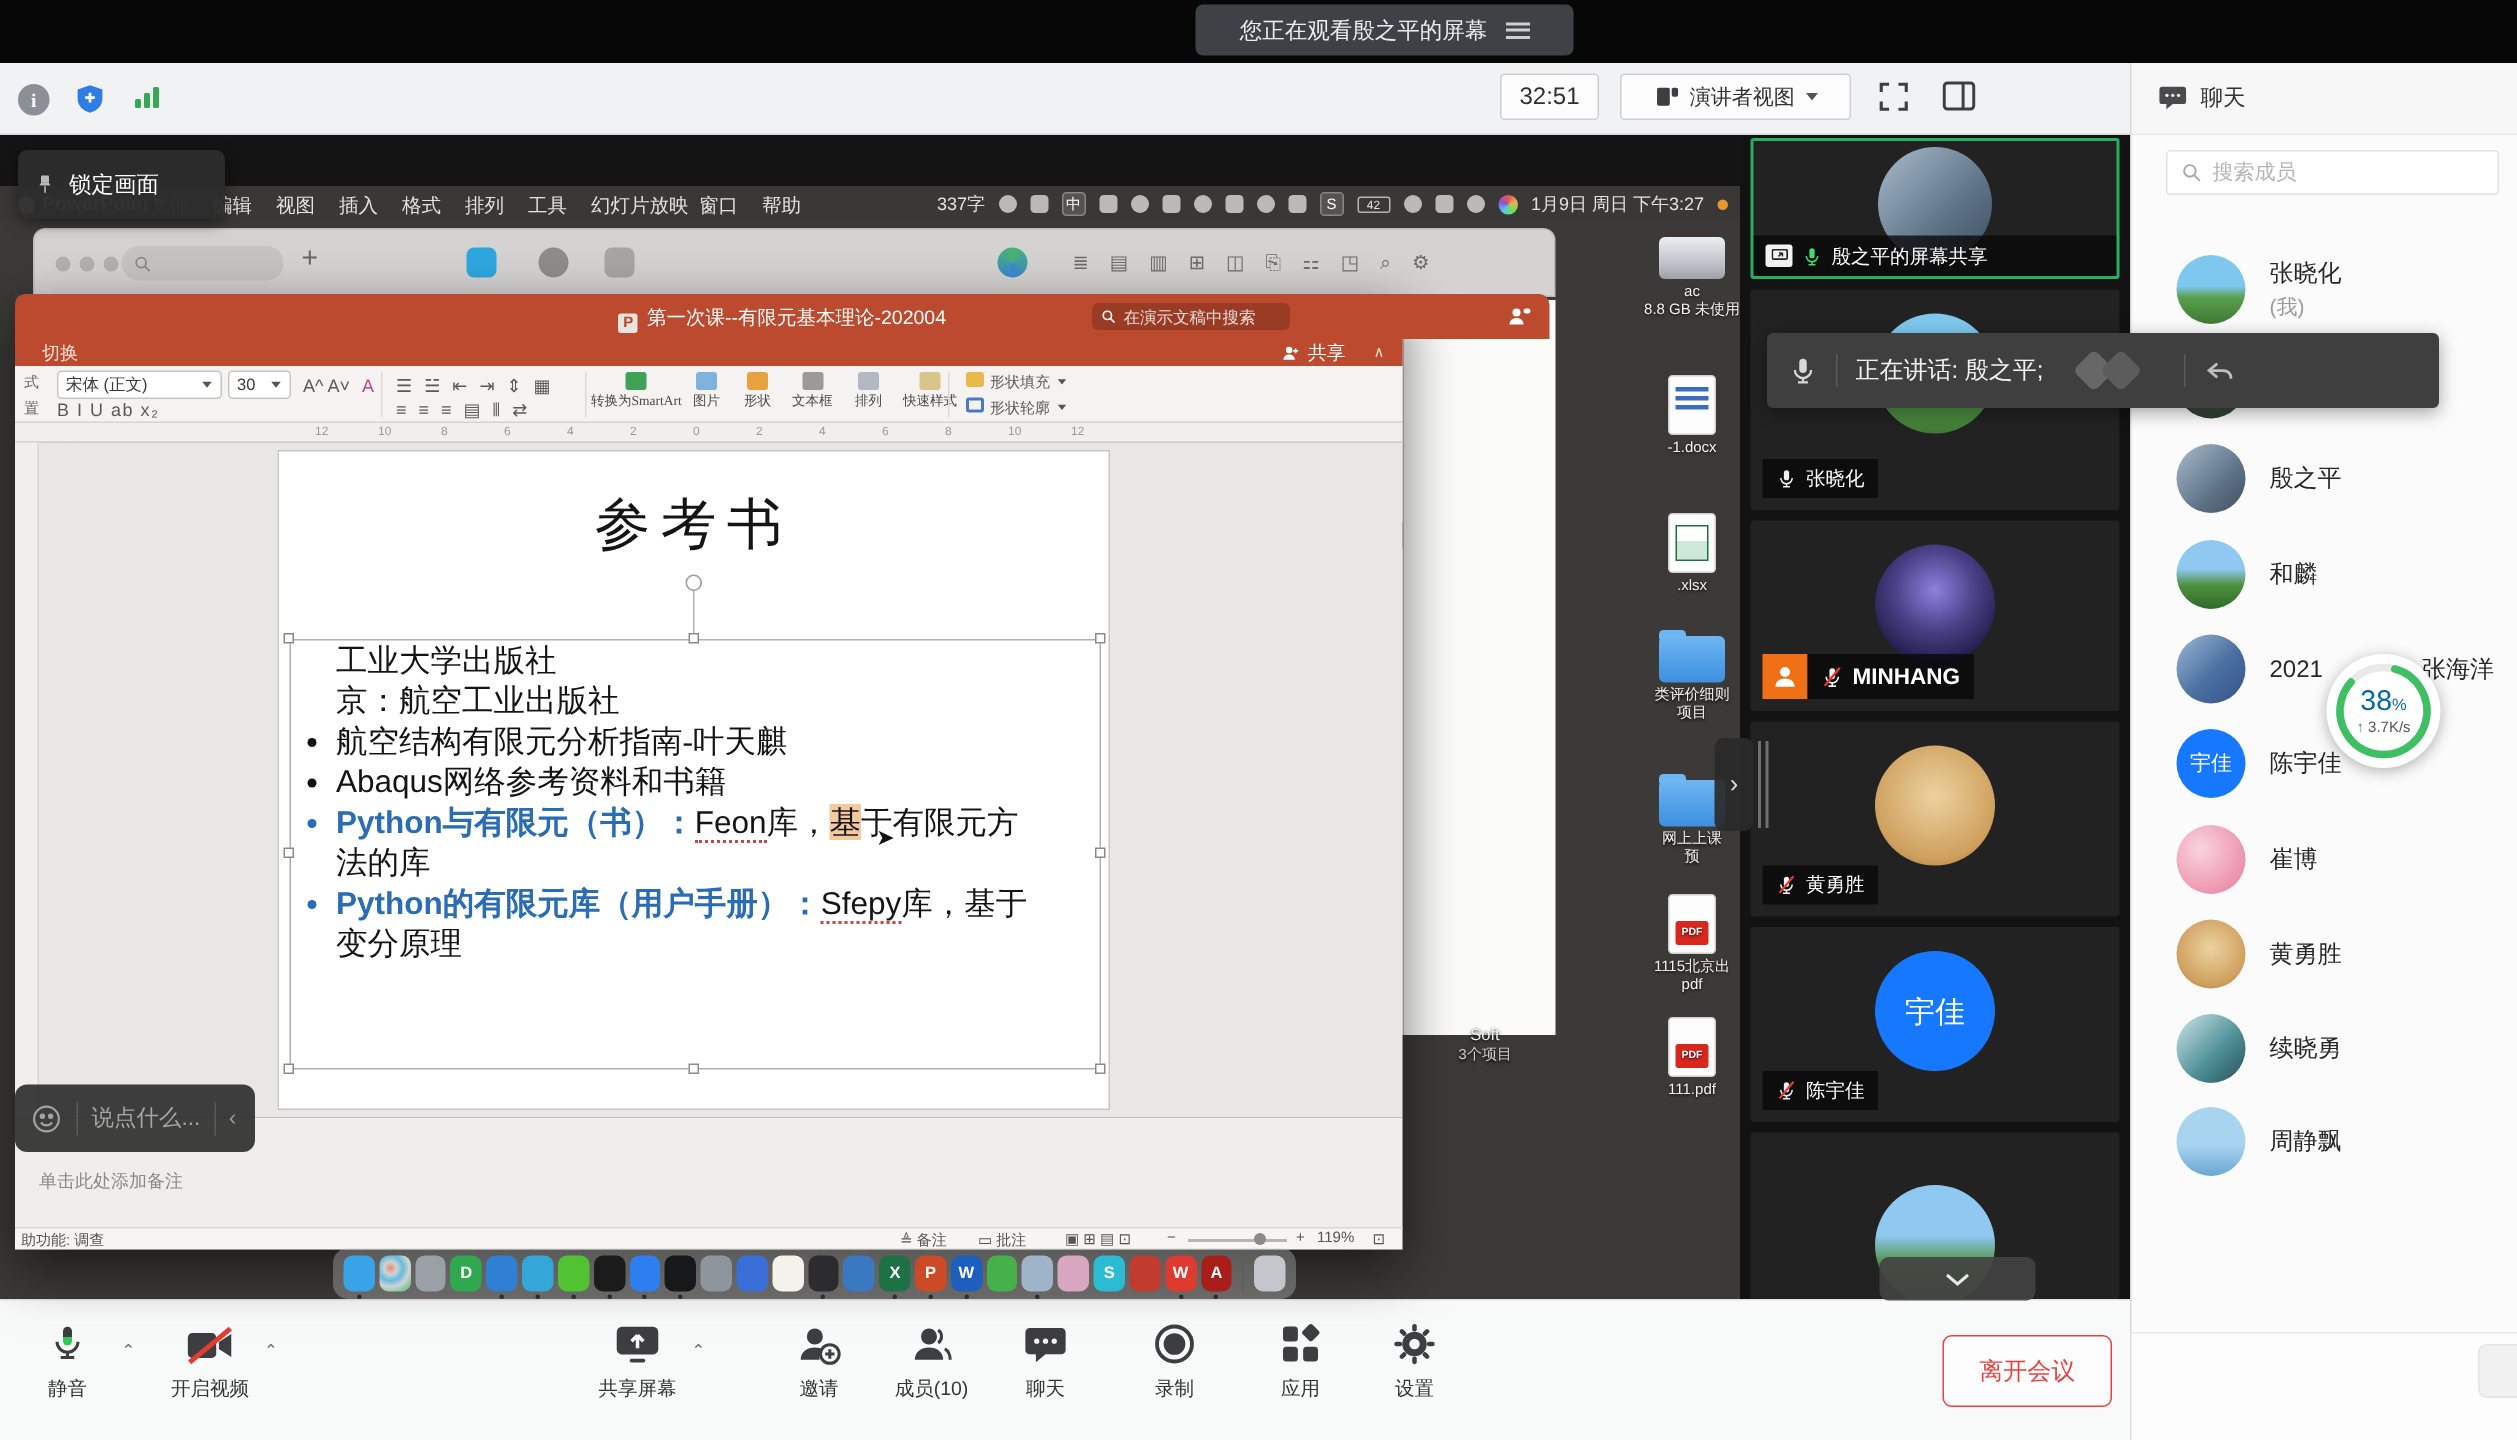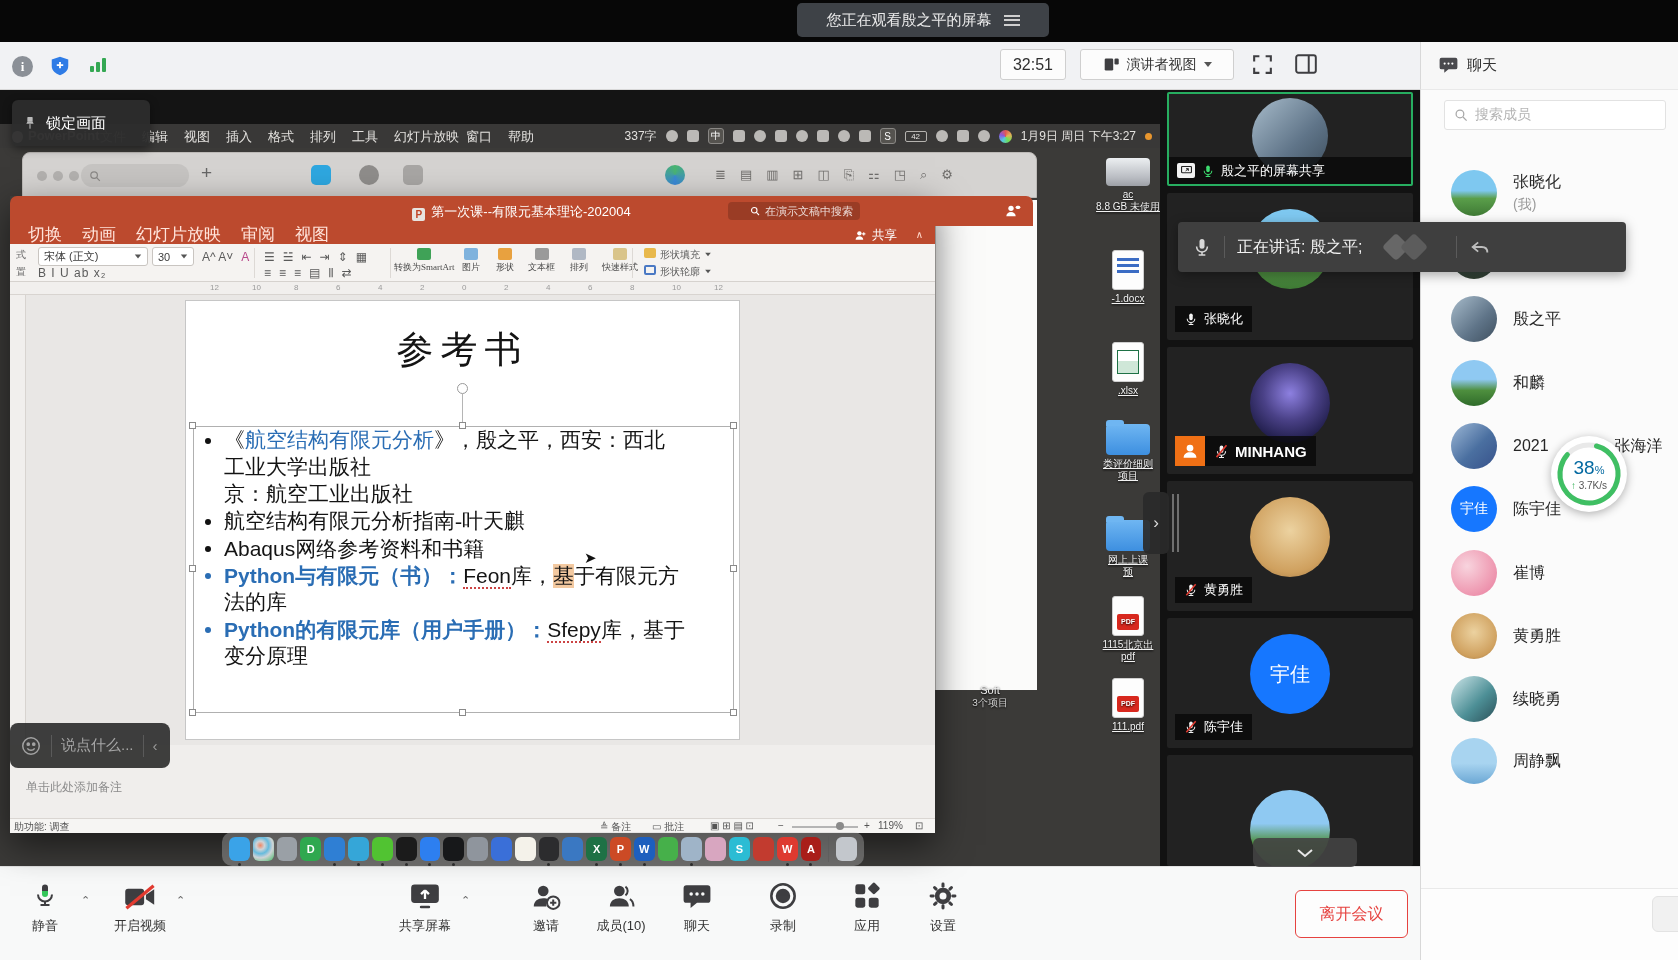--- a/index.html
+++ b/index.html
@@ -81,21 +81,21 @@
 #bgw-search { position:absolute; left:58px; top:11px; width:108px; height:23px; background:#c6c4c2; border-radius:12px; display:flex; align-items:center; padding-left:8px; }
 #bgw-plus { position:absolute; left:178px; top:9px; color:#666; font-size:19px; }
 .bgw-ic { position:absolute; top:12px; width:20px; height:20px; border-radius:5px; }
 .bgw-glyphs { position:absolute; top:14px; display:flex; gap:14px; color:#6f6d6b; font-size:13px; }
 
 #doc-window { left:935px; top:200px; width:102px; height:490px; background:#fbfbfa; border-left:1px solid #c5c2bf; }
 #soft-label { left:950px; top:684px; width:80px; text-align:center; color:#f0f0f0; font-size:11px; text-shadow:0 1px 2px #000; z-index:5; }
 #soft-label div:last-child { font-size:10px; color:#cfcfcf;font-family:Liberation Mono, monospace; }
 
 
-.di { position:absolute; left:1094px; width:68px; text-align:center; color:#f2f2f2; font-size:10px; text-shadow:0 1px 2px rgba(0,0,0,.9); line-height:12px;text-decoration:underline; }
+.di { position:absolute; left:1094px; width:68px; text-align:center; color:#f2f2f2; font-size:10px; text-shadow:0 1px 2px rgba(0,0,0,.9); line-height:12px; }
 .di-ic { margin:0 auto 3px auto; position:relative; }
 .ic-disk { width:44px; height:28px; border-radius:4px; background:linear-gradient(#eceff1,#b9bcc2 70%,#9da0a6); }
 .ic-page { width:32px; height:40px; background:#fdfdfd; border-radius:3px; border:1px solid #cfcfcf; }
 .ic-page .mark { position:absolute; left:4px; top:7px; right:4px; }
 .mark-doc i { display:block; height:3px; background:#3b6cc4; margin-bottom:3px; }
 .mark-xls { height:24px; border:1.5px solid #1e7145; background:linear-gradient(#fff 45%,#cfe7d8 45%); }
 .mark-pdf { background:#d8281e; color:#fff; font-size:7px; font-weight:bold; padding:2px 0; border-radius:2px; margin-top:10px; font-style:normal; }
 .ic-folder { width:44px; height:31px; background:linear-gradient(#6fb6f2,#3d8fe0); border-radius:4px; position:relative; }
 .ic-folder:before { content:""; position:absolute; left:0; top:-4px; width:18px; height:6px; background:#6fb6f2; border-radius:3px 3px 0 0; }
 
@@ -107,22 +107,22 @@
 
 #float-input { left:10px; top:723px; width:160px; height:45px; background:rgba(42,42,42,.9); border-radius:8px; display:flex; align-items:center; padding:0 10px; gap:9px; z-index:25; }
 #float-input .ph { color:#a5a5a5; font-size:15px; }
 .vdiv { width:1px; height:22px; background:#5a5a5a; }
 
 
 #ppt { left:10px; top:196px; width:925px; height:637px; box-shadow:0 12px 34px rgba(0,0,0,.55); z-index:10; }
 #ppt-titlebar { position:absolute; left:0; top:0; width:1023px; height:30px; background:#bc4a2e; border-radius:7px 7px 0 0; }
 #ppt-title { position:absolute; left:0; top:7px; width:100%; text-align:center; color:#fff; font-size:13px; }
 #ppt-title .pticon { display:inline-block; width:13px; height:13px; background:#e8e4e0; border-radius:2px; color:#c04325; font-size:10px; font-weight:bold; line-height:13px; vertical-align:-2px; margin-right:6px; text-align:center; }
-#ppt-search { position:absolute; left:718px; top:6px; width:132px; height:18px; background:rgba(0,0,0,.18); border-radius:4px; display:flex; align-items:center; padding-left:22px; gap:5px; color:rgba(255,255,255,.82); font-size:11px; }
-#ppt-tabs { position:absolute; left:0; top:30px; width:925px; height:18px; background:#bc4a2e; display:flex; padding-left:8px; color:#ffe3da; font-size:17px; }
+#ppt-search { position:absolute; left:718px; top:6px; width:132px; height:18px; background:rgba(0,0,0,.18); border-radius:4px; display:flex; align-items:center; padding-left:6px; gap:5px; color:rgba(255,255,255,.82); font-size:11px; }
+#ppt-tabs { position:absolute; left:0; top:30px; width:925px; height:18px; background:#bc4a2e; display:flex; padding-left:8px; color:#ffe3da; font-size:12px;flex-direction:column; }
 #ppt-tabs .tab { padding:0 10px; line-height:18px; }
 #ppt-tabs .tab.active { background:#4e1d0d; color:#84cc16;margin-top:32px; }
 #ppt-share { position:absolute; right:38px; top:31px; color:#fff; font-size:12.5px; display:flex; gap:5px; align-items:center; }
 #ppt-collapse { position:absolute; right:12px; top:33px; color:#ffd9cc; font-size:10px; }
 #ppt-ribbon { position:absolute; left:0; top:48px; width:925px; height:38px; background:#f5f3f1; border-bottom:1px solid #d6d2ce; font-size:11px; color:#3b3b3b; }
 .rb-box { position:absolute; background:#fff; border:1px solid #c9c5c1; border-radius:3px; display:flex; align-items:center; justify-content:space-between; padding:0 5px; font-size:11px; height:19px; }
 .rb-glyphs { position:absolute; display:flex; gap:8px; color:#5a5a5a; font-size:12px; }
 .rb-group { position:absolute; text-align:center; color:#4a4a4a; }
 .rb-group .gi { margin:0 auto 1px auto; width:14px; height:12px; border-radius:2px; }
 .rb-group .gl { font-size:9px; white-space:nowrap; }
@@ -488,21 +488,20 @@
       </div>
 
     <div id="ppt-canvas">
       <div id="ppt-vruler"></div>
       <div id="slide">
         <div id="slide-title">参考书</div>
         <div id="rot-handle"></div>
         <div id="rot-stem"></div>
         <div id="txtbox">
             <div id="slide-lines">
-              <div class="sl-line"><span class="dot"></span><span>《</span><span class="seg-blue">航空结构有限元分析</span><span>》，殷之平，西安：西北</span></div>
               <div class="sl-line"><span>工业大学出版社</span></div>
               <div class="sl-line"><span>京：航空工业出版社</span></div>
               <div class="sl-line"><span class="dot"></span><span>航空结构有限元分析指南-叶天麒</span></div>
               <div class="sl-line"><span class="dot"></span><span class="seg-latin">Abaqus</span><span>网络参考资料和书籍</span></div>
               <div class="sl-line"><span class="dot blue"></span><span class="seg-blue seg-bold seg-latin">Python</span><span class="seg-blue seg-bold">与有限元（书）：</span><span class="seg-latin seg-squig">Feon</span><span>库，</span><span class="seg-hl">基</span><span>于有限元方</span></div>
               <div class="sl-line"><span>法的库</span></div>
               <div class="sl-line"><span class="dot blue"></span><span class="seg-blue seg-bold seg-latin">Python</span><span class="seg-blue seg-bold">的有限元库（用户手册）：</span><span class="seg-latin seg-squig">Sfepy</span><span>库，基于</span></div>
               <div class="sl-line"><span>变分原理</span></div>
             </div>
           </div>

